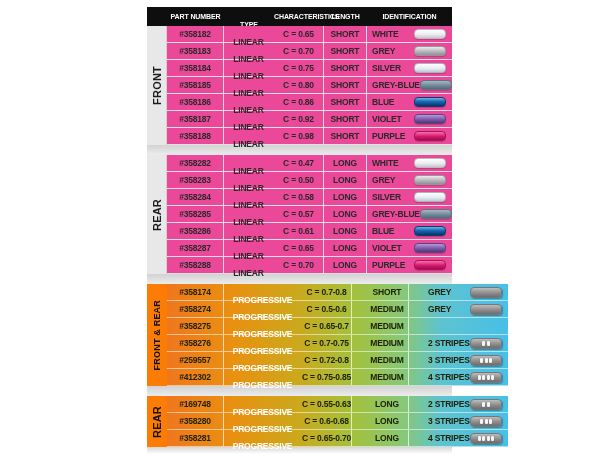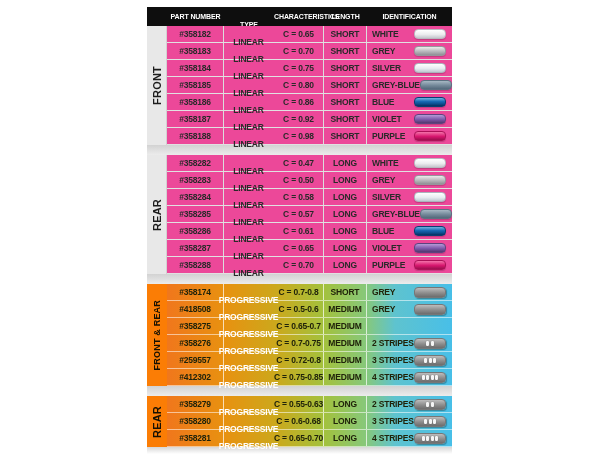--- a/index.html
+++ b/index.html
@@ -22,21 +22,21 @@
   .side-label span{writing-mode:vertical-rl;transform:rotate(180deg);font-weight:700;
                    font-size:11px;letter-spacing:0.2px;white-space:nowrap;}
   .section.linear .side-label{background:#e8e8e8;border-right:1px solid #d2d2d2;color:#1c1c1c;}
   .section.progressive .side-label{background:#fb7d05;color:#161002;}
   .rows{flex:1;}
   .row{display:flex;height:17px;box-sizing:border-box;}
   .section.linear .row{background:#ec4899;border-bottom:1px solid #e1e1e1;}
   .section.progressive .row{
       background:linear-gradient(90deg,#f0771c 0%,#e89110 20%,#cca81c 38%,#a3c13d 55%,
                  #86c87b 70%,#5ec3cf 80%,#48bfe8 100%);
-      border-bottom:1px solid rgba(255,255,255,0.55);}
+      border-bottom:1px solid rgba(255,255,255,0.55);gap:14px;}
   .cell{display:flex;align-items:center;justify-content:center;box-sizing:border-box;
         font-weight:700;font-size:8.5px;letter-spacing:-0.2px;color:#2a2a2a;white-space:nowrap;}
   .section.linear .cell{border-right:1px solid #dcdcdc;}
   .section.progressive .cell{border-right:1px solid rgba(255,255,255,0.7);color:#20230a;}
   .section.progressive .cell.c-type{color:#ffffff;}
   .cell.c-id{justify-content:space-between;padding:0 6px 0 5px;border-right:none !important;}
   
   .gap{height:10px;background:linear-gradient(#d2d2d2,#ececec);}
   .bottom-shadow{height:7px;background:linear-gradient(#d7d7d7,rgba(255,255,255,0));}
   
@@ -233,21 +233,21 @@
             <div class="cell c-part">#358174</div>
             <div class="cell c-type">PROGRESSIVE</div>
             <div class="cell c-char">C = 0.7-0.8</div>
             <div class="cell c-len">SHORT</div>
             <div class="cell c-id">
               <span>GREY</span>
               <div class="pill pill-solid-grey"></div>
             </div>
           </div>
           <div class="row">
-            <div class="cell c-part">#418508</div>
+            <div class="cell c-part">#358274</div>
             <div class="cell c-type">PROGRESSIVE</div>
             <div class="cell c-char">C = 0.5-0.6</div>
             <div class="cell c-len">MEDIUM</div>
             <div class="cell c-id">
               <span>GREY</span>
               <div class="pill pill-solid-grey"></div>
             </div>
           </div>
           <div class="row">
             <div class="cell c-part">#358275</div>
@@ -299,21 +299,21 @@
           </div>
         </div>
       </div>
       <div class="gap"></div>
       <div class="section progressive">
         <div class="side-label">
           <span>REAR</span>
         </div>
         <div class="rows">
           <div class="row">
-            <div class="cell c-part">#358279</div>
+            <div class="cell c-part">#169748</div>
             <div class="cell c-type">PROGRESSIVE</div>
             <div class="cell c-char">C = 0.55-0.63</div>
             <div class="cell c-len">LONG</div>
             <div class="cell c-id">
               <span>2 STRIPES</span>
               <div class="pill pill-solid-grey">
                 <span class="stripe"></span>
                 <span class="stripe"></span>
               </div>
             </div>

